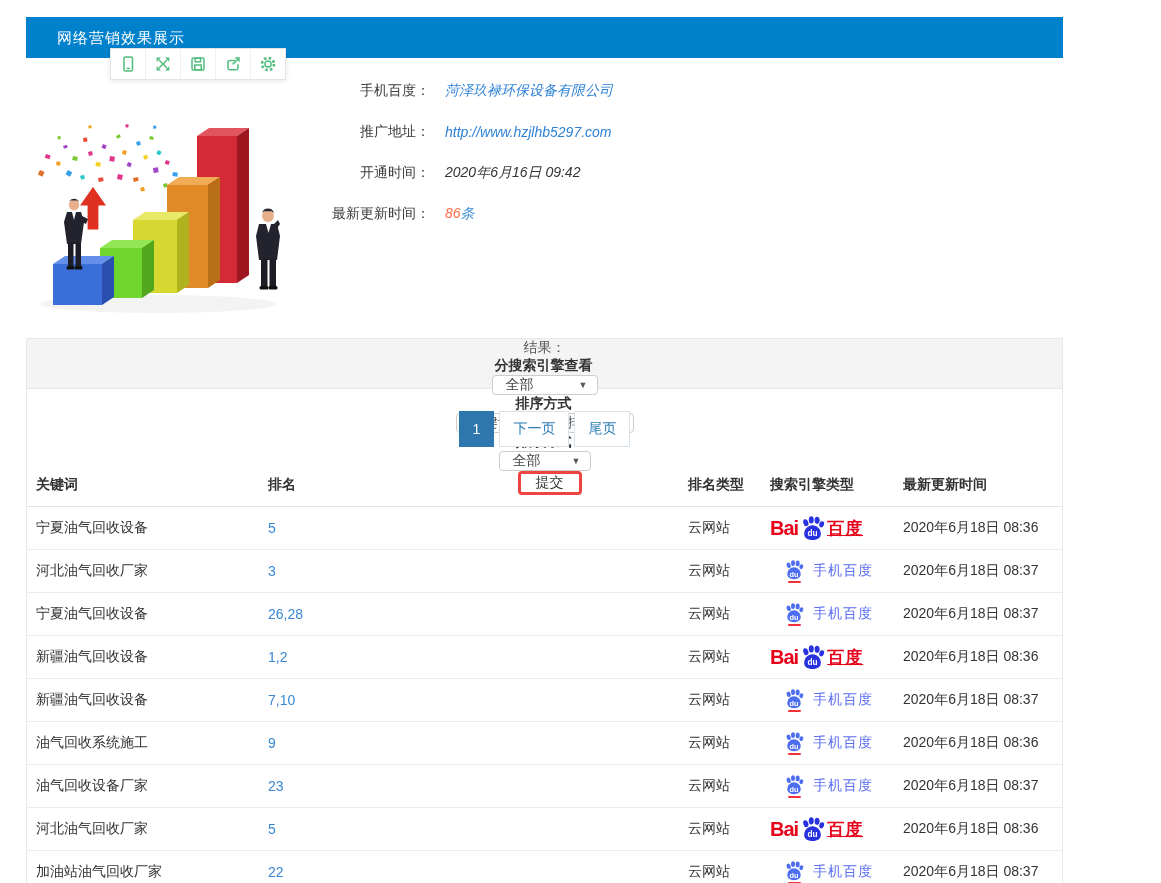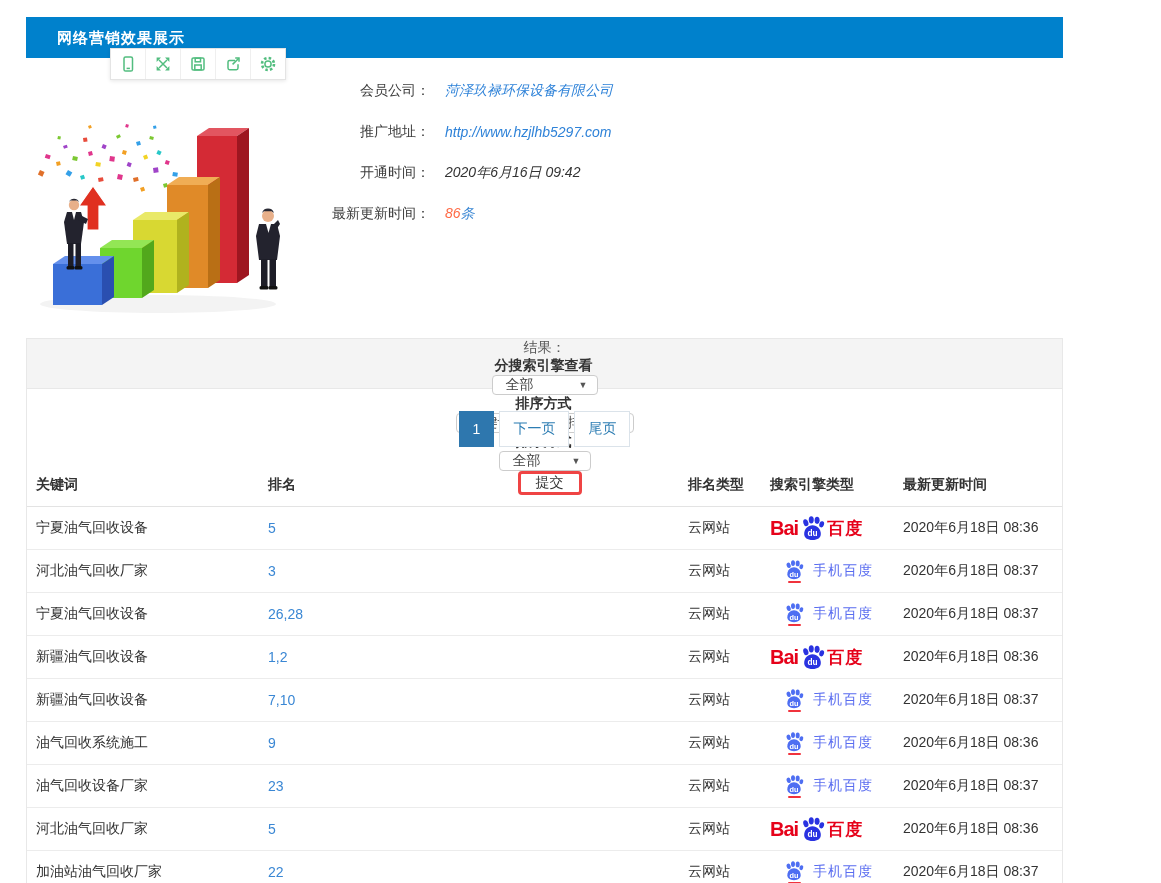--- a/index.html
+++ b/index.html
@@ -3,21 +3,21 @@
 <meta charset="utf-8">
 <style>
   html,body{margin:0;padding:0;}
   body{
     width:1161px;height:883px;position:relative;overflow:hidden;
     background:#fff;font-family:"Liberation Sans","DejaVu Sans",sans-serif;
     -webkit-font-smoothing:antialiased;
   }
   
   .header-bar{position:absolute;left:26px;top:17px;width:1037px;height:41px;background:#0081cc;}
-  .header-title{color:#fff;font-size:15px;font-weight:bold;line-height:41px;padding-left:31px;letter-spacing:1px;}
+  .header-title{color:#fff;font-size:15px;font-weight:normal;line-height:41px;padding-left:31px;letter-spacing:1px;}
   
   .floating-toolbar{position:absolute;left:110px;top:48px;display:flex;background:#fff;
     border:1px solid #e4e4e4;box-shadow:0 1px 4px rgba(0,0,0,.10);z-index:5;}
   .tool-btn{width:34px;height:30px;display:flex;align-items:center;justify-content:center;
     border-right:1px solid #efefef;color:#52bd7f;cursor:pointer;background:#fff;}
   .tool-btn:last-child{border-right:none;}
   .tool-btn svg{display:block;}
   
   .clipart{position:absolute;left:28px;top:66px;}
   
@@ -56,21 +56,21 @@
   .results th{font-size:14px;font-weight:bold;color:#333;text-align:left;
     padding:11px 0 12px 9px;border-bottom:1px solid #e3e3e3;}
   .results td{font-size:14px;color:#333;height:42px;padding:0 0 0 9px;border-bottom:1px solid #ececec;}
   .rank-link{color:#3a87d4;text-decoration:none;}
   
   .engine-cell{white-space:nowrap;}
   .bd-pc{display:inline-flex;align-items:center;}
   .bd-pc .bai{color:#e6021a;font-weight:bold;font-size:20px;letter-spacing:-1px;}
   .paw{display:inline-block;line-height:0;}
   .pc-paw{color:#2932e1;margin:0 1px;}
-  .bd-pc .bd-cn{color:#e6021a;font-weight:bold;font-size:17px;letter-spacing:1px;}
+  .bd-pc .bd-cn{color:#e6021a;font-weight:bold;font-size:17px;letter-spacing:1px;text-decoration:underline;}
   .bd-mobile{display:inline-flex;align-items:center;padding-left:13px;}
   .paw-wrap{display:inline-flex;flex-direction:column;align-items:center;line-height:0;}
   .mb-paw{color:#4e6ef2;}
   .mb-underline{width:13px;height:2px;background:#f0323c;margin-top:1px;border-radius:1px;}
   .mb-cn{color:#5a6df0;font-size:14px;margin-left:8px;letter-spacing:1px;}
 </style>
 </head>
 <body>
 
 <div class="header-bar">
@@ -208,21 +208,21 @@
     <path d="M246 158 l4 -4 2 4 -4 6 z" fill="#23232e"></path>
     <rect x="233" y="193" width="6.5" height="28" fill="#1d1d27"></rect>
     <rect x="241.5" y="193" width="6.5" height="28" fill="#1d1d27"></rect>
     <rect x="231.5" y="220" width="9" height="3.5" rx="1.5" fill="#111"></rect>
     <rect x="240.5" y="220" width="9" height="3.5" rx="1.5" fill="#111"></rect>
   </g>
 </svg>
 
 <div class="info-list">
   <div class="info-row">
-    <div class="info-label">会员公司：</div>
+    <div class="info-label">手机百度：</div>
     <div class="info-value"><a href="#">菏泽玖禄环保设备有限公司</a></div>
   </div>
   <div class="info-row">
     <div class="info-label">推广地址：</div>
     <div class="info-value"><a href="#">http://www.hzjlhb5297.com</a></div>
   </div>
   <div class="info-row">
     <div class="info-label">开通时间：</div>
     <div class="info-value">2020年6月16日 09:42</div>
   </div>

